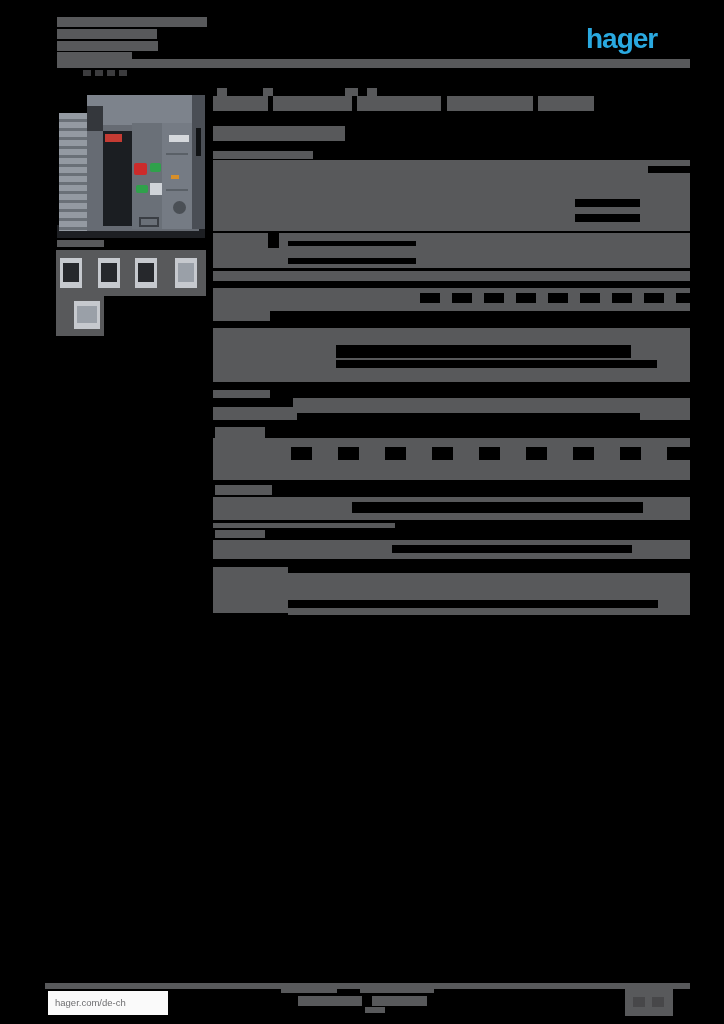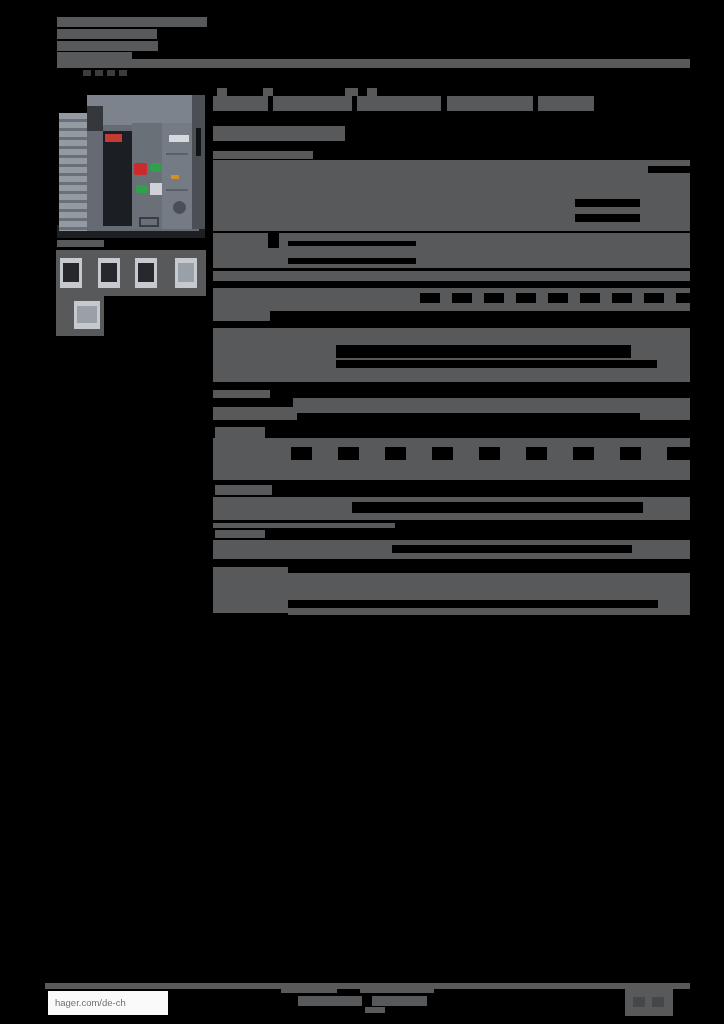--- a/index.html
+++ b/index.html
@@ -29,20 +29,21 @@
 
   <div class="rb" style="left:57px;top:17px;width:150px;height:10px"></div>
   <div class="rb" style="left:57px;top:29px;width:100px;height:10px"></div>
   <div class="rb" style="left:57px;top:41px;width:101px;height:10px"></div>
   <div class="rb" style="left:57px;top:52px;width:75px;height:8px"></div>
   <div class="rb" style="left:57px;top:59px;width:633px;height:9px"></div>
   <div class="rbd" style="left:83px;top:70px;width:8px;height:6px"></div>
   <div class="rbd" style="left:95px;top:70px;width:8px;height:6px"></div>
   <div class="rbd" style="left:107px;top:70px;width:8px;height:6px"></div>
   <div class="rbd" style="left:119px;top:70px;width:8px;height:6px"></div>
+  <div class="logo">hager</div>
 
   <div class="photo">
     <div style="left:0;top:132px;width:148px;height:13px;background:#1d1f23"></div>
     <div style="left:2px;top:20px;width:30px;height:118px;background:repeating-linear-gradient(#949aa2 0 6px,#6a7077 6px 9px)"></div>
     <div style="left:30px;top:2px;width:112px;height:136px;background:#666b73"></div>
     <div style="left:30px;top:2px;width:112px;height:30px;background:#7d838c"></div>
     <div style="left:30px;top:13px;width:16px;height:25px;background:#34373c"></div>
     <div style="left:46px;top:38px;width:29px;height:95px;background:#1b1e22"></div>
     <div style="left:48px;top:41px;width:17px;height:8px;background:#c43b33"></div>
     <div style="left:75px;top:30px;width:30px;height:106px;background:#6a7078"></div>

